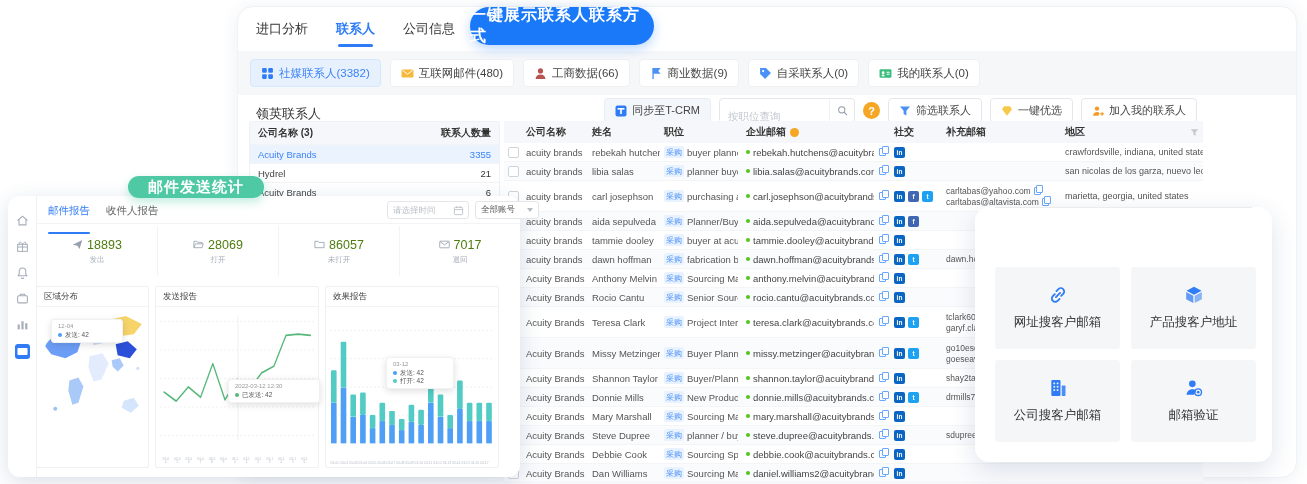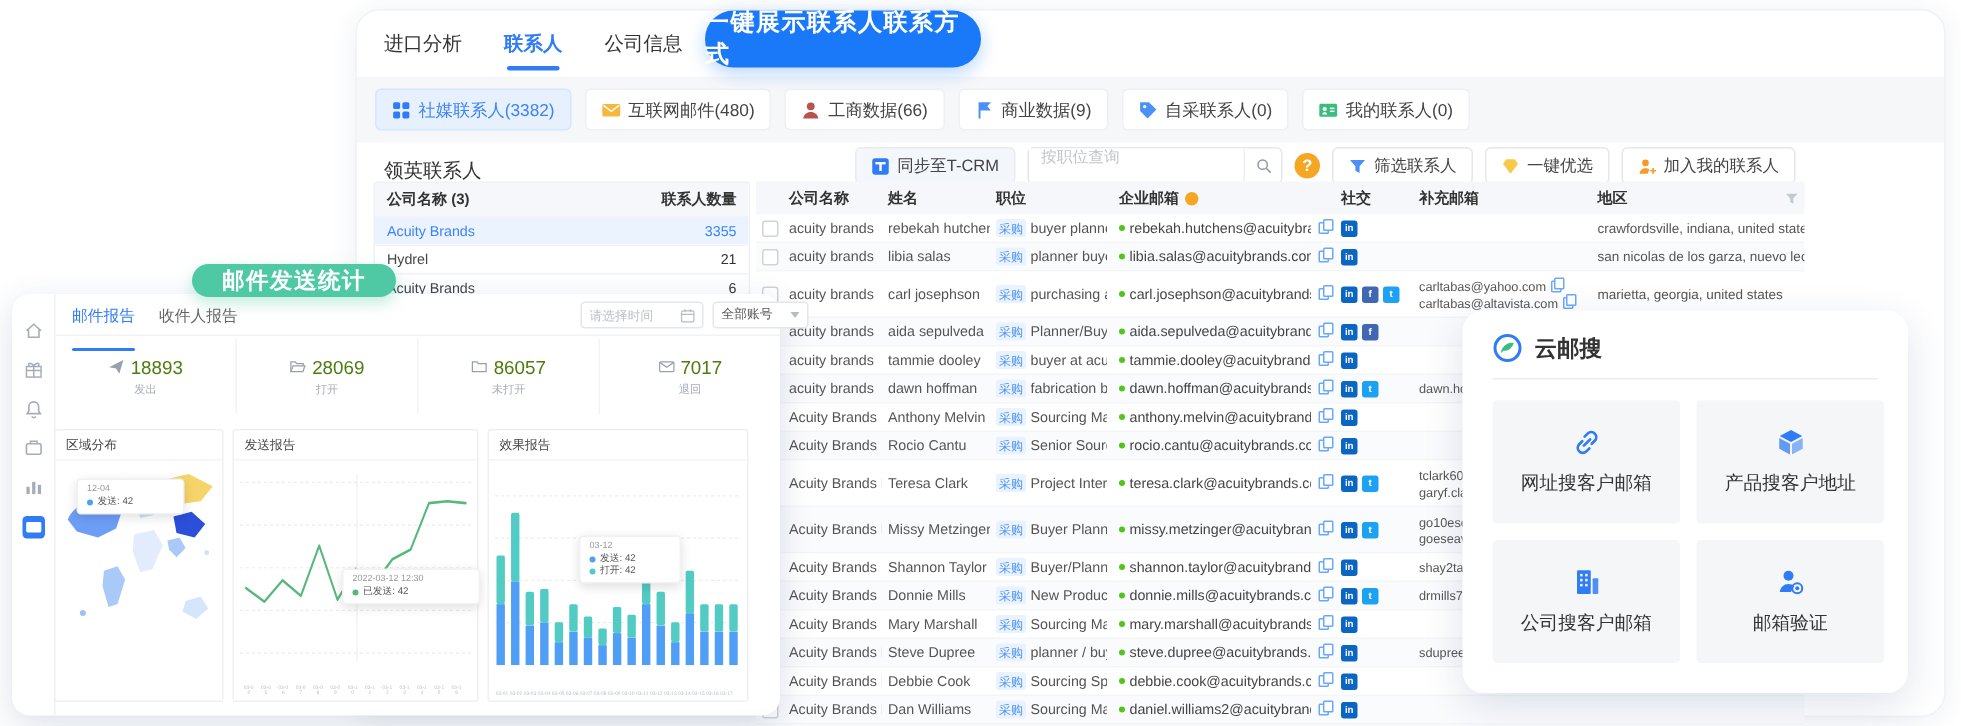--- a/index.html
+++ b/index.html
@@ -20,21 +20,21 @@
 .chip{display:flex;align-items:center;gap:5px;background:#fff;border:1px solid #eef0f2;border-radius:4px;
   padding:0 10px;height:26px;font-size:11.5px;color:#444;cursor:pointer}
 .chip.active{background:#e7f1fe;border-color:#d5e6fd;color:#3d83f7}
 .chip .ic{width:13px;height:13px}
 .sec-title{position:absolute;left:18px;top:98px;font-size:13px;color:#333;font-weight:500}
 .controls{position:absolute;right:99px;top:91px;display:flex;gap:8px;height:25px;align-items:center}
 .btn{display:flex;align-items:center;gap:5px;border:1px solid #e4e7ec;background:#fff;border-radius:4px;
   height:25px;padding:0 10px;font-size:11px;color:#444;box-sizing:border-box;cursor:pointer;white-space:nowrap}
 .btn.sync{background:#f3f6fa;border-color:#e8ecf2}
 .btn .ic{width:12px;height:12px}
-.search{display:flex;align-items:flex-start;border:1px solid #e4e7ec;border-radius:4px;height:25px;width:170px;
+.search{display:flex;align-items:flex-end;border:1px solid #e4e7ec;border-radius:4px;height:25px;width:136px;
   background:#fff;box-sizing:border-box}
 .search input{border:0;outline:0;flex:1;font-size:10.5px;padding:0 8px;color:#333;min-width:0;font-family:inherit}
 .search input::placeholder{color:#c0c5cd}
 .search .sic{width:24px;height:100%;border-left:1px solid #eef0f2;display:flex;align-items:center;justify-content:center;color:#8e98a5}
 .search .sic .ic{width:11px;height:11px}
 .help{width:17px;height:17px;border-radius:50%;background:#f5a623;color:#fff;font-size:11px;display:flex;
   align-items:center;justify-content:center;font-weight:700;flex:none;cursor:pointer}
 
 
 .mini-table{position:absolute;left:11px;top:114px;width:249px;border:1px solid #f0f1f4;border-radius:2px;overflow:hidden}
@@ -955,29 +955,20 @@
           <div class="it">
             <span class="tdot" style="background: rgb(82, 203, 196);"></span>
             <span>打开: 42</span>
           </div>
         </div>
     </div>
   </div>
 </div>
 
 <div class="cloud-card">
-  <div class="chead2">
-    <span class="ic clogo" id="logo-ic">
-        <svg viewBox="0 0 24 24">
-          <circle cx="12" cy="12" r="10" fill="none" stroke="#2f7cf6" stroke-width="2.4"></circle>
-          <path d="M7 14c2-5 7-7 10-6-1 4-5 7-8 6l-2 2z" fill="#3bbd7e"></path>
-        </svg>
-      </span>
-    <span class="ctitle">云邮搜</span>
-  </div>
   <div class="cdiv"></div>
   <div class="tiles" id="tiles">
       <div class="tile">
         <span class="ic tic" style="color: rgb(47, 124, 246);">
           <svg viewBox="0 0 24 24" fill="none" stroke="currentColor" stroke-width="2.2" stroke-linecap="round">
             <path d="M9.5 14.5l5-5"></path>
             <path d="M8.2 11l-2.4 2.4a4 4 0 105.7 5.7l2.4-2.4"></path>
             <path d="M15.8 13l2.4-2.4a4 4 0 10-5.7-5.7L10.1 7.3"></path>
           </svg>
         </span>

